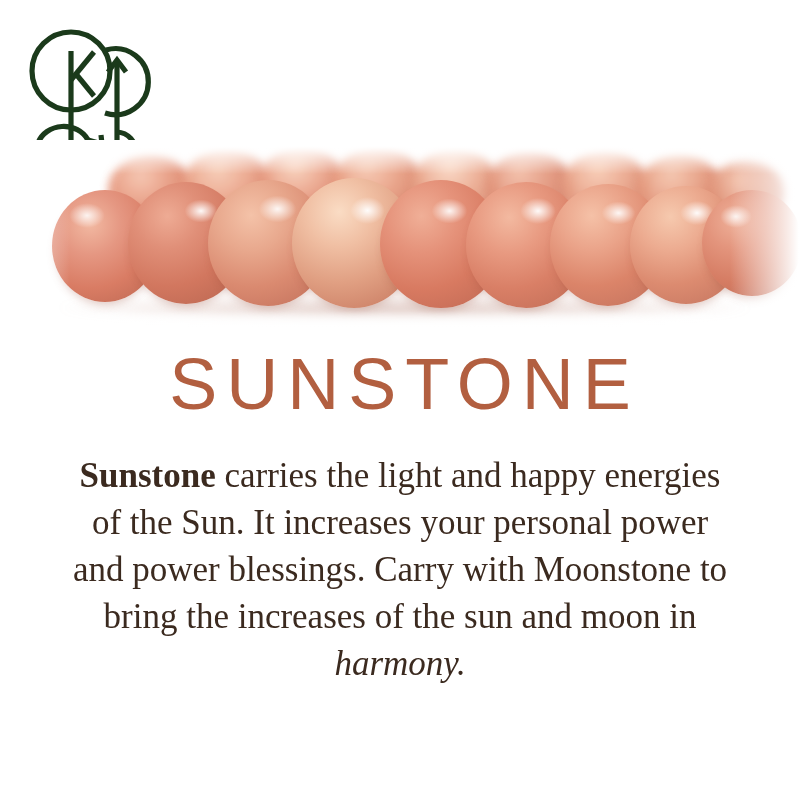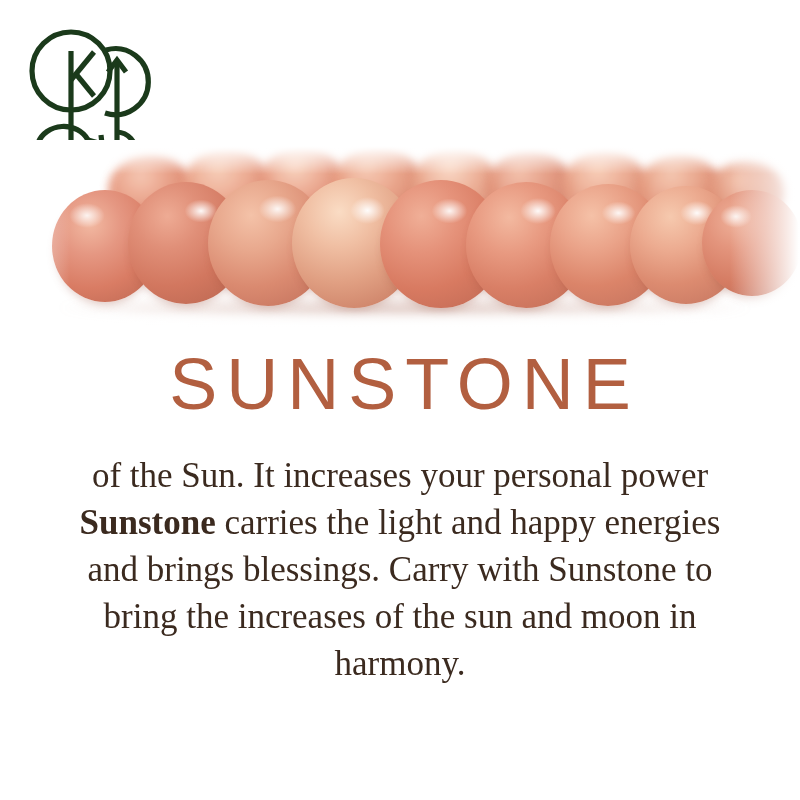--- a/index.html
+++ b/index.html
@@ -75,21 +75,21 @@
   #desc{
     position:absolute;left:8px;top:452px;width:784px;
     text-align:center;
     font-family:"Liberation Serif",serif;
     font-size:35px;
     line-height:47px;
     color:#3b2a1f;
   }
   #desc .lead{font-weight:700;}
   .line{display:block;white-space:nowrap;}
-  .line.last{white-space:normal;}
+  .line.last{white-space:normal;font-style:italic;}
 </style>
 </head>
 <body>
 
 <div id="page">
 
   <div id="logo">
     <svg id="logo-mark" viewBox="0 0 160 140">
       <g fill="none" stroke="#1b3a1b" stroke-width="5.2" stroke-linecap="butt">
 
@@ -172,20 +172,20 @@
       <div id="photo-fade-t"></div>
       <div id="photo-fade-l"></div>
       <div id="photo-fade-r"></div>
       <div id="photo-fade-b"></div>
     </div>
   </div>
 
   <div id="title">SUNSTONE</div>
 
   <div id="desc">
+    <span class="line"><span class="lead">Sunstone</span><span> carries the light and happy energies</span></span>
     <span class="line">of the Sun. It increases your personal power</span>
-    <span class="line"><span class="lead">Sunstone</span><span> carries the light and happy energies</span></span>
-    <span class="line">and brings blessings. Carry with Sunstone to</span>
+    <span class="line">and power blessings. Carry with Moonstone to</span>
     <span class="line">bring the increases of the sun and moon in</span>
     <span class="line last">harmony.</span>
   </div>
 
 </div>
 
 </body></html>

